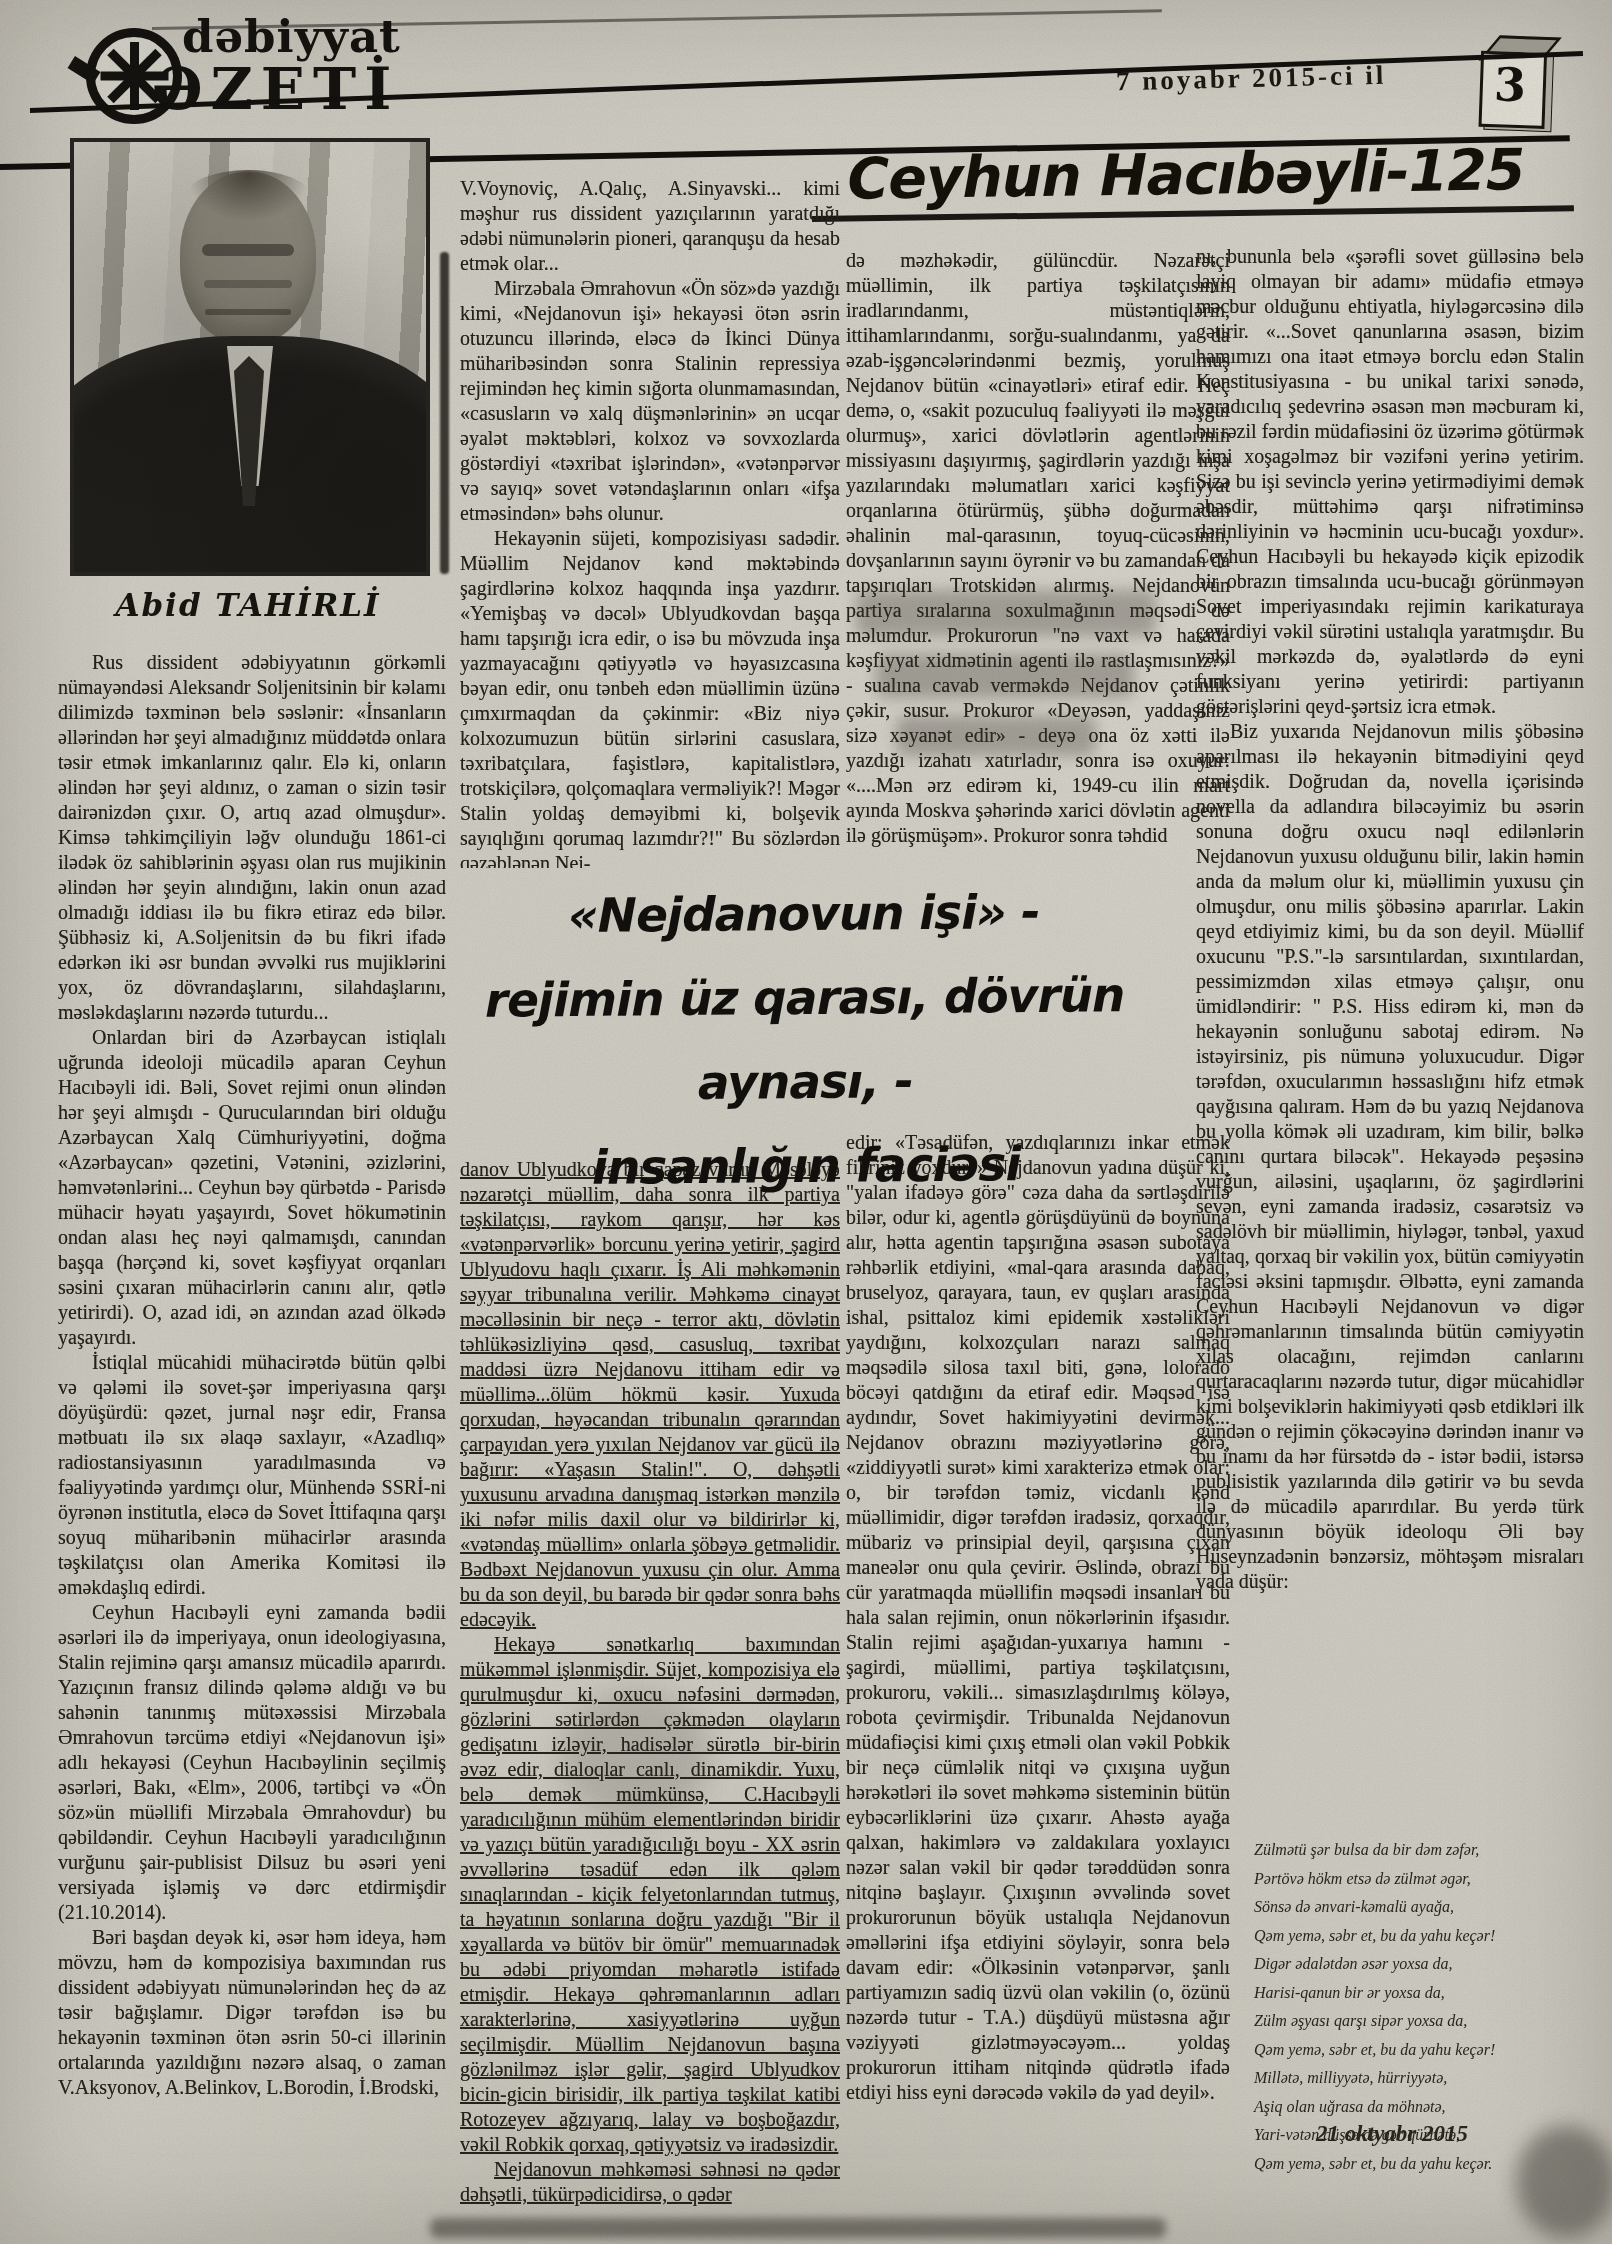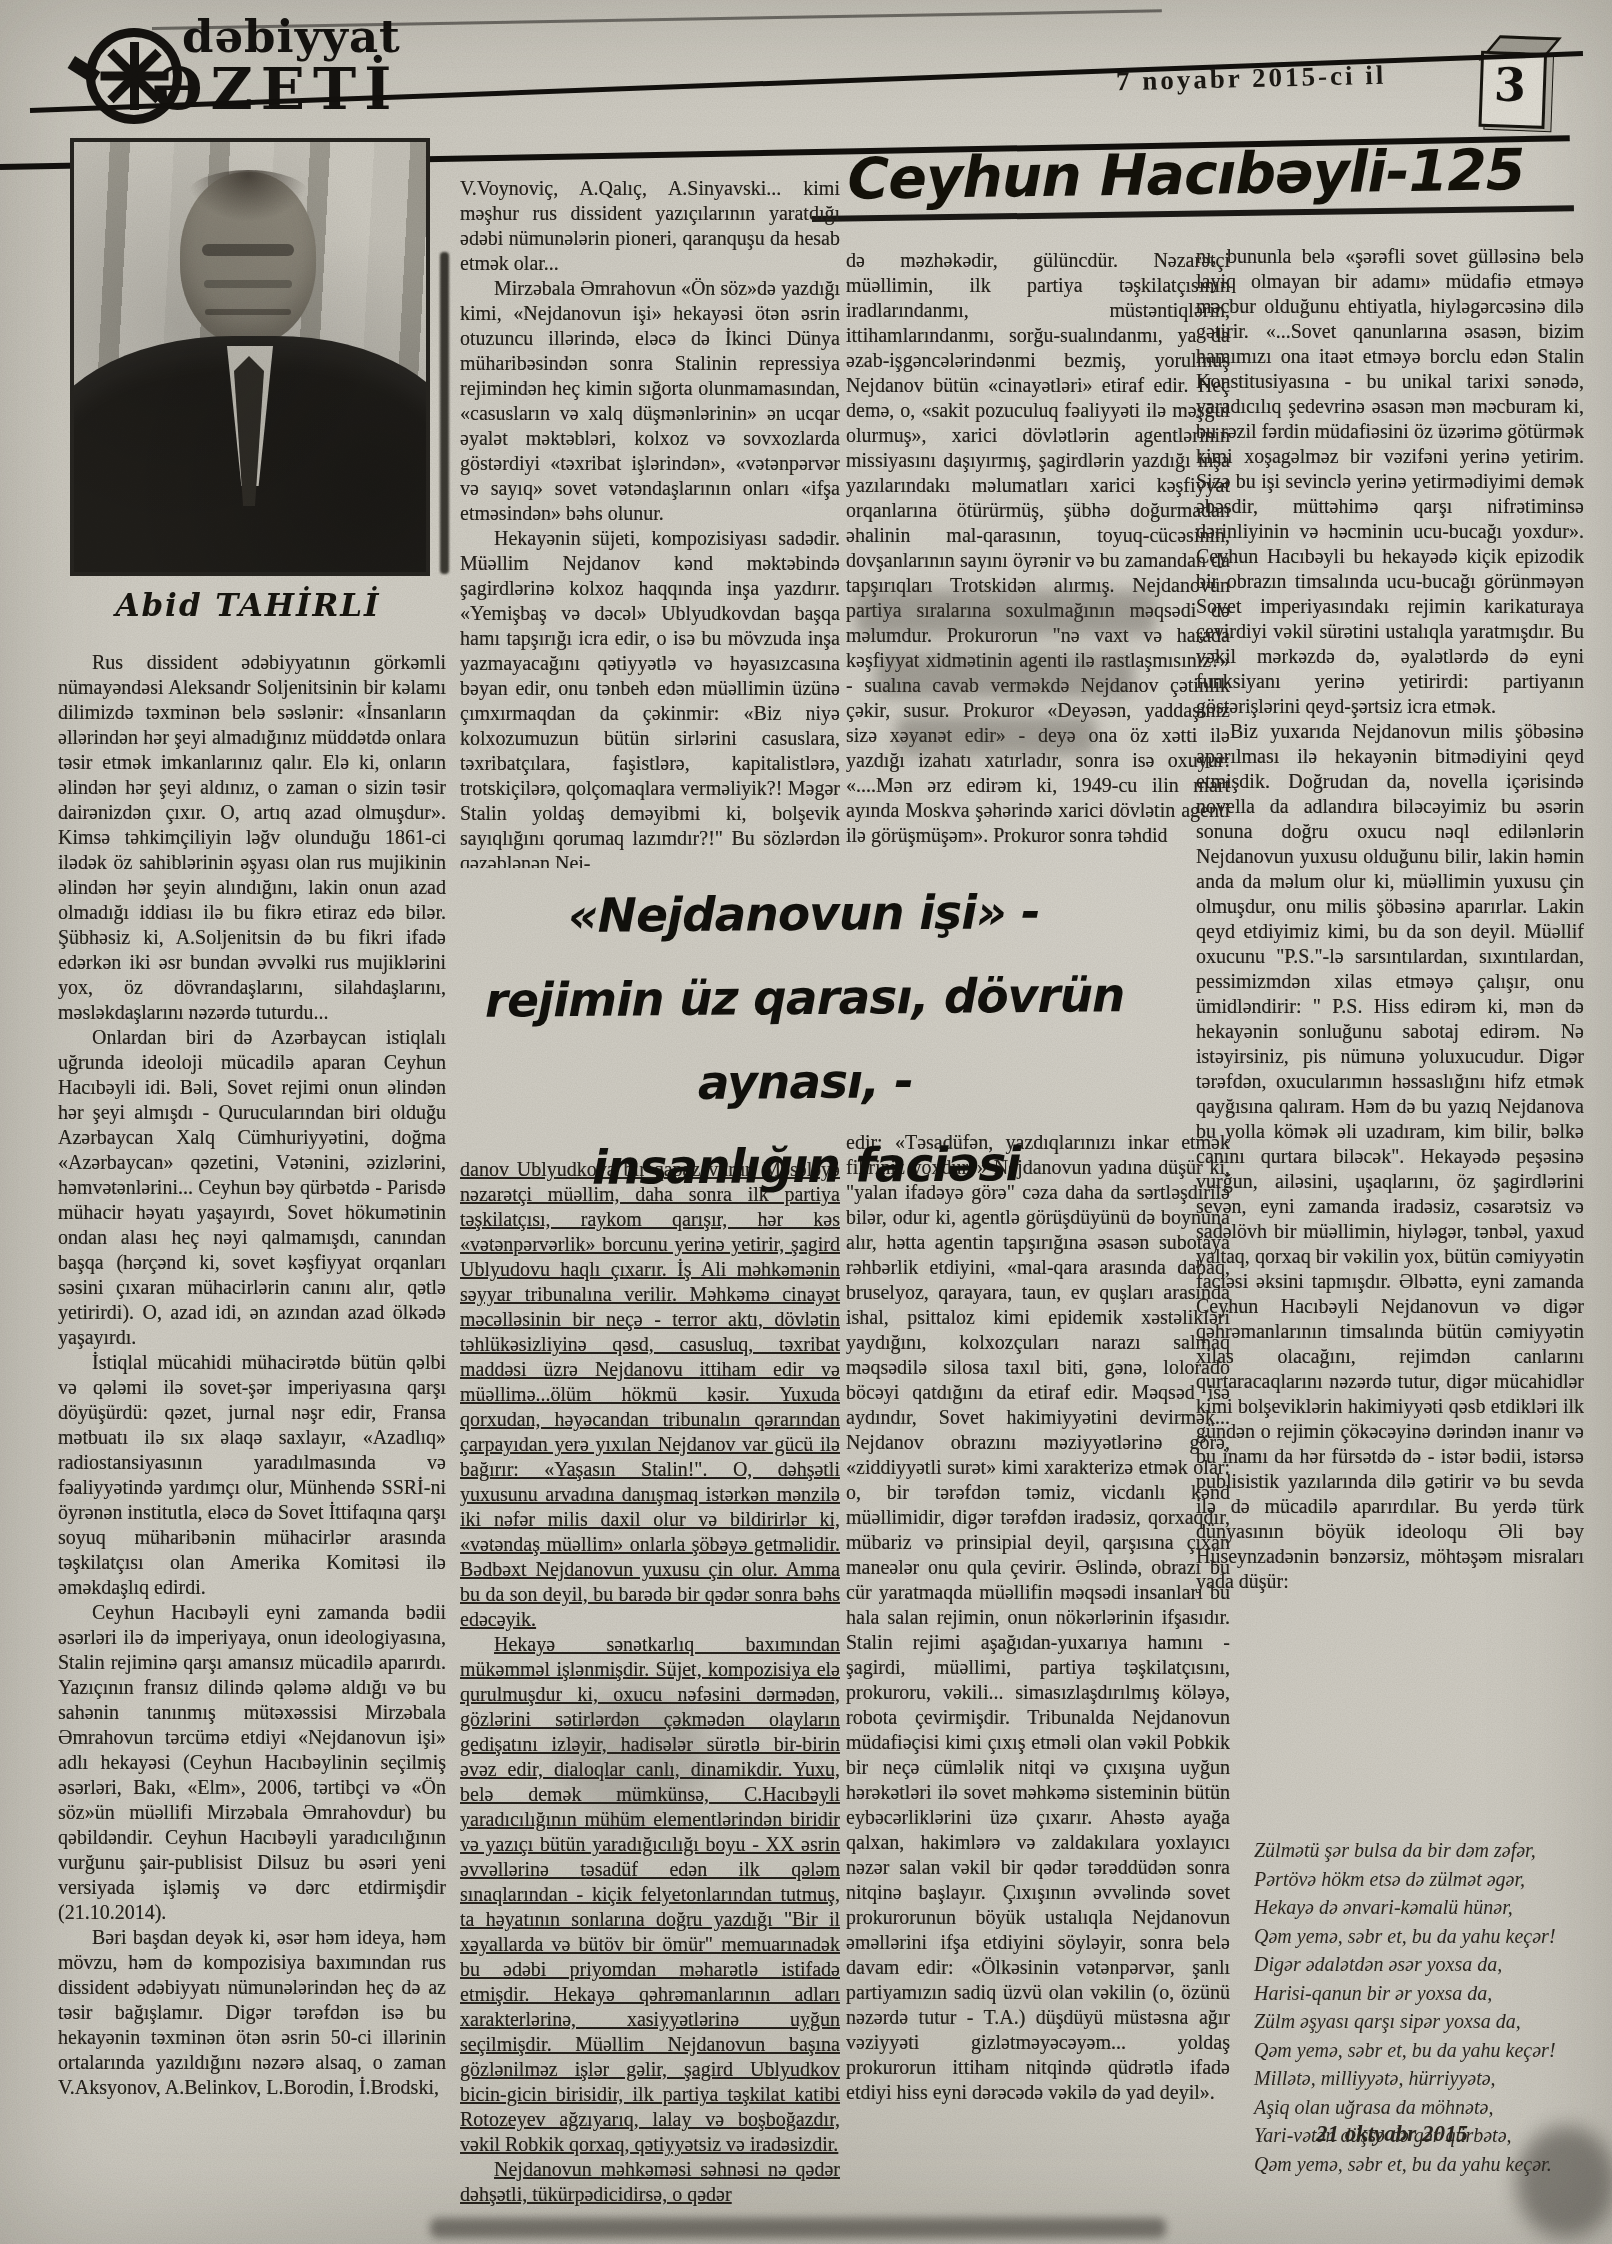--- a/index.html
+++ b/index.html
@@ -60,21 +60,21 @@
   #col1 {left:58px;  top:650px; width:388px;height:1562px;}
   #col2a{left:460px; top:176px; width:380px;height:692px;}
   #col2b{left:460px; top:1157px;width:380px;height:1086px;text-decoration:underline;}
   #col3a{left:846px; top:248px; width:384px;height:622px;}
   #col3b{left:846px; top:1130px;width:384px;height:1086px;}
   #col4 {left:1196px;top:244px; width:388px;height:1582px;}
 
   .midhead{position:absolute;left:452px;top:872px;width:706px;text-align:center;
     font:italic 700 47px/84px "DejaVu Sans","Liberation Sans",sans-serif;letter-spacing:-1px;color:#11100c;transform:rotate(-0.5deg);}
 
-  .poem{position:absolute;left:1254px;top:1836px;width:336px;font-style:italic;font-size:20px;line-height:28.5px;color:#2a261f;}
+  .poem{position:absolute;left:1254px;top:1836px;width:336px;font-style:italic;font-size:16px;line-height:28.5px;color:#2a261f;}
   .poem div{white-space:nowrap;}
   .sig{position:absolute;left:1200px;top:2122px;width:384px;text-align:center;font:italic 700 23px/1 "Liberation Serif","DejaVu Serif",serif;color:#2a261f;}
 
   
   .bleed{position:absolute;left:856px;top:590px;width:312px;height:200px;filter:blur(7px);opacity:.32;}
   .bleed div{background:#3d3932;border-radius:10px;margin-bottom:18px;}
   .b1{width:300px;height:46px;} .b2{width:258px;height:44px;margin-left:20px;} .b3{width:200px;height:40px;margin-left:40px;}
   .smudge{position:absolute;background:#2e2b26;border-radius:50%;}
   .sm1{left:560px;top:1690px;width:150px;height:130px;opacity:.16;filter:blur(14px);}
   .sm2{left:1516px;top:2126px;width:100px;height:112px;opacity:.45;filter:blur(10px);}
@@ -149,21 +149,21 @@
 
   <div class="midhead">
       <div>«Nejdanovun işi» -</div>
       <div>rejimin üz qarası, dövrün aynası, -</div>
       <div>insanlığın faciəsi</div>
     </div>
 
   <div class="poem">
       <div>Zülmətü şər bulsa da bir dəm zəfər,</div>
       <div>Pərtövə hökm etsə də zülmət əgər,</div>
-      <div>Hekayə də ənvari-kəmalü hünər,</div>
+      <div>Sönsə də ənvari-kəmalü ayağa,</div>
       <div>Qəm yemə, səbr et, bu da yahu keçər!</div>
       <div>Digər ədalətdən əsər yoxsa da,</div>
       <div>Harisi-qanun bir ər yoxsa da,</div>
       <div>Zülm əşyası qarşı sipər yoxsa da,</div>
       <div>Qəm yemə, səbr et, bu da yahu keçər!</div>
       <div>Millətə, milliyyətə, hürriyyətə,</div>
       <div>Aşiq olan uğrasa da möhnətə,</div>
       <div>Yari-vətən düşsə də gər qürbətə,</div>
       <div>Qəm yemə, səbr et, bu da yahu keçər.</div>
     </div>

